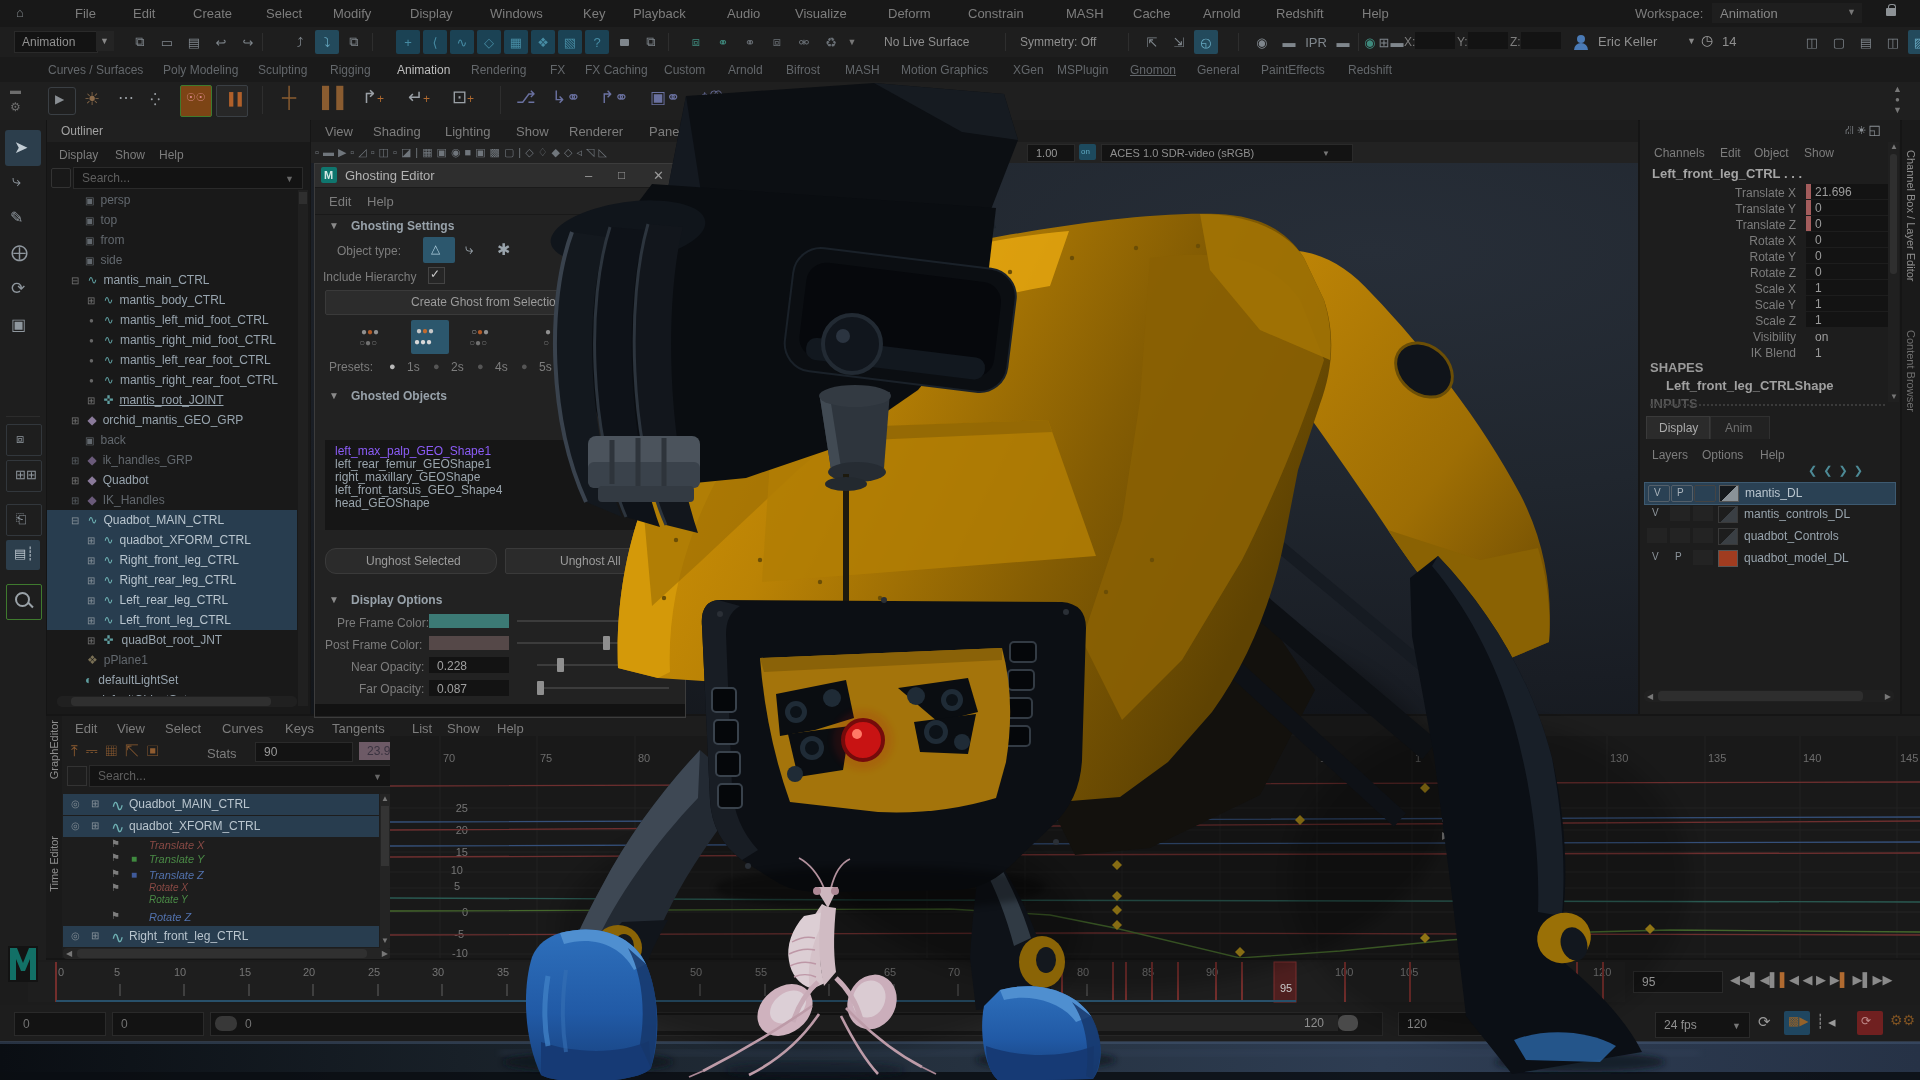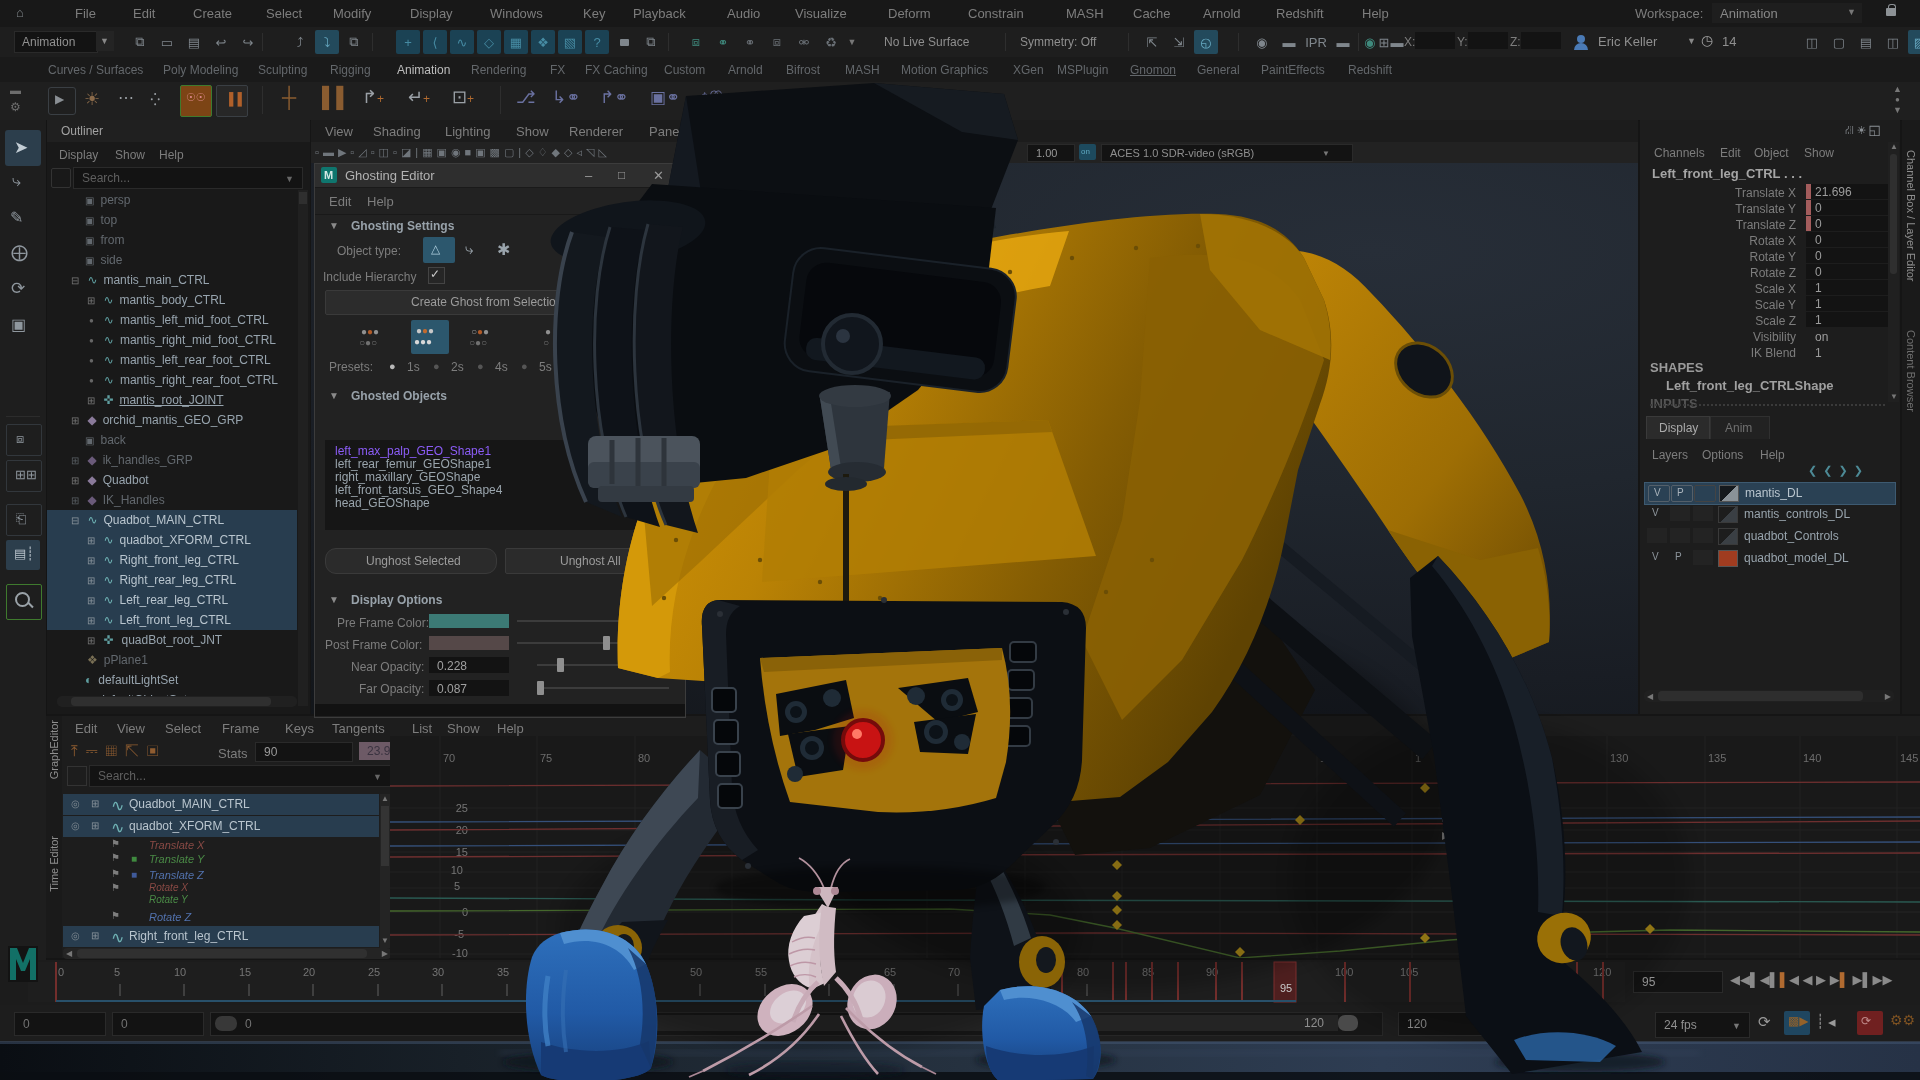--- a/index.html
+++ b/index.html
@@ -530,29 +530,29 @@
 <div class="ab" style="left:47px;top:716px;width:1873px;height:242px;background:#1d1d1d;" id="graphed">
 
   <div class="ab" style="left:-1px;top:0;width:16px;height:242px;background:#1a1a1a;">
     <span class="tx f11 vtext" style="left:2px;top:4px;color:#8f8f8f;">GraphEditor</span>
     <span class="tx f11 vtext" style="left:2px;top:120px;color:#8f8f8f;">Time Editor</span>
   </div>
 
   <span class="tx f13" style="left:28px;top:5px;">Edit</span>
   <span class="tx f13" style="left:70px;top:5px;">View</span>
   <span class="tx f13" style="left:118px;top:5px;">Select</span>
-  <span class="tx f13" style="left:175px;top:5px;">Frame</span>
+  <span class="tx f13" style="left:175px;top:5px;">Curves</span>
   <span class="tx f13" style="left:238px;top:5px;">Keys</span>
   <span class="tx f13" style="left:285px;top:5px;">Tangents</span>
   <span class="tx f13" style="left:365px;top:5px;">List</span>
   <span class="tx f13" style="left:400px;top:5px;">Show</span>
   <span class="tx f13" style="left:450px;top:5px;">Help</span>
 
   <div class="tx" style="left:24px;top:26px;color:#8f5c30;font-size:15px;letter-spacing:8px;">⤒⎓▦⇱▣</div>
-  <span class="tx f13" style="left:171px;top:30px;">Stats</span>
+  <span class="tx f13" style="left:160px;top:30px;">Stats</span>
   <div class="ab field" style="left:208px;top:26px;width:96px;height:18px;">
         <span class="tx f12" style="left:8px;top:2px;color:#9a9a9a;">90</span>
       </div>
   <div class="ab" style="left:312px;top:26px;width:96px;height:18px;background:#6d5a66;">
         <span class="tx f12" style="left:8px;top:2px;color:#3a3340;">23.969</span>
       </div>
   <div class="tx" style="left:428px;top:26px;color:#8d9297;font-size:14px;letter-spacing:10px;">□░▧</div>
   <div class="ab" style="left:524px;top:26px;width:88px;height:18px;border:1px solid #3a6a36;">
         <span class="tx" style="left:6px;top:2px;color:#8a9297;font-size:11px;letter-spacing:5px;">A│E│M│C</span>
       </div>

